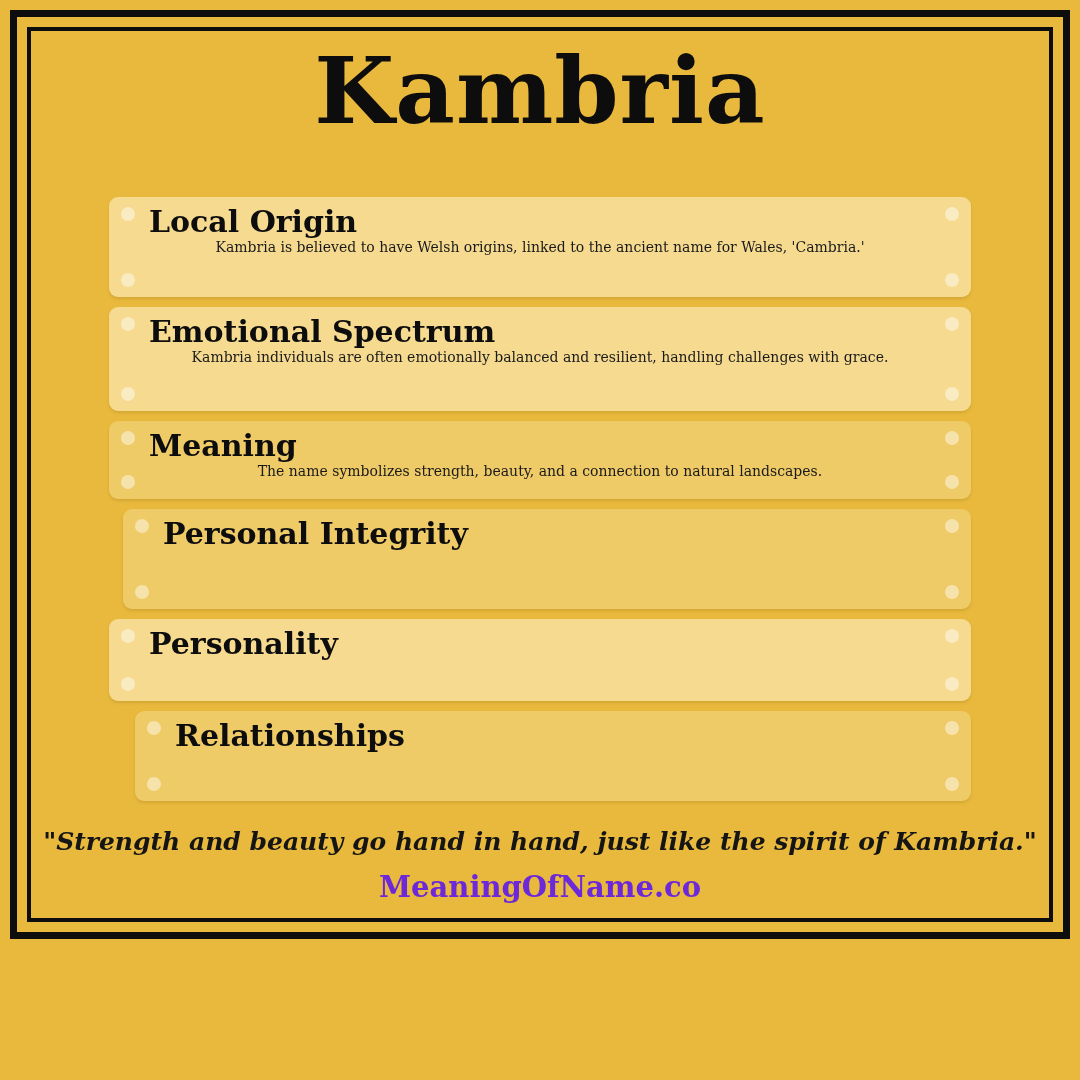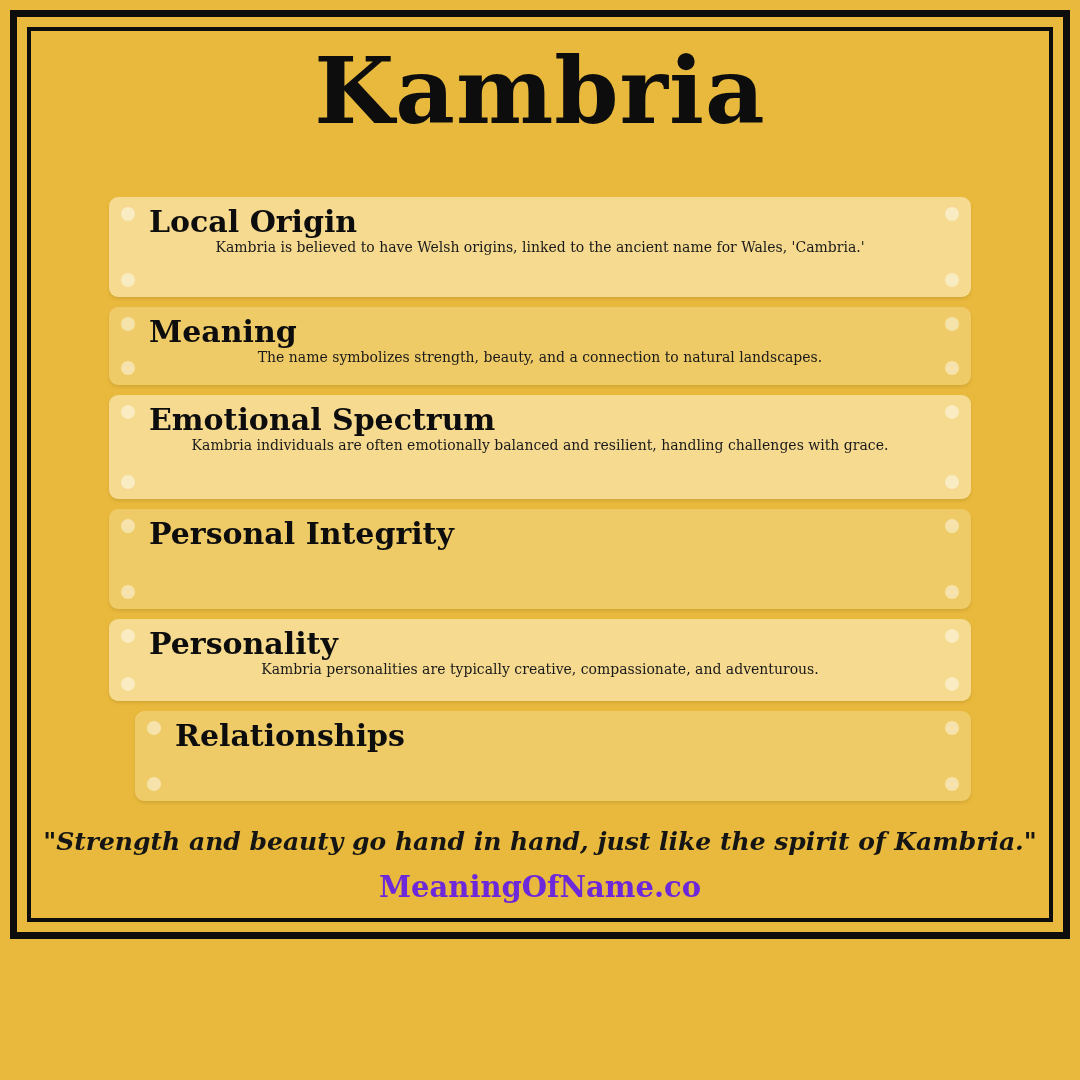--- a/index.html
+++ b/index.html
@@ -145,45 +145,44 @@
 
     <div class="cards">
 
       <div class="card" style="min-height:100px;">
         <span class="dot-bl"></span>
         <span class="dot-br"></span>
         <div class="card-title">Local Origin</div>
         <div class="card-body">Kambria is believed to have Welsh origins, linked to the ancient name for Wales, 'Cambria.'</div>
       </div>
 
+      <div class="card" style="min-height:104px;">
+        <span class="dot-bl"></span>
+        <span class="dot-br"></span>
+        <div class="card-title">Emotional Spectrum</div>
+        <div class="card-body">Kambria individuals are often emotionally balanced and resilient, handling challenges with grace.</div>
+      </div>
+
       <div class="card alt" style="min-height:78px;">
         <span class="dot-bl"></span>
         <span class="dot-br"></span>
         <div class="card-title">Meaning</div>
         <div class="card-body">The name symbolizes strength, beauty, and a connection to natural landscapes.</div>
       </div>
 
-      <div class="card" style="min-height:104px;">
-        <span class="dot-bl"></span>
-        <span class="dot-br"></span>
-        <div class="card-title">Emotional Spectrum</div>
-        <div class="card-body">Kambria individuals are often emotionally balanced and resilient, handling challenges with grace.</div>
-      </div>
-
-      <div class="card alt" style="min-height:100px;">
+      <div class="card alt" style="min-height:100px;margin-left:14px;">
         <span class="dot-bl"></span>
         <span class="dot-br"></span>
         <div class="card-title">Personal Integrity</div>
       </div>
 
       <div class="card" style="min-height:82px;">
         <span class="dot-bl"></span>
         <span class="dot-br"></span>
         <div class="card-title">Personality</div>
-        <div class="card-body">Kambria personalities are typically creative, compassionate, and adventurous.</div>
       </div>
 
       <div class="card alt" style="min-height:90px;margin-left:26px;">
         <span class="dot-bl"></span>
         <span class="dot-br"></span>
         <div class="card-title">Relationships</div>
       </div>
 
     </div>
 

